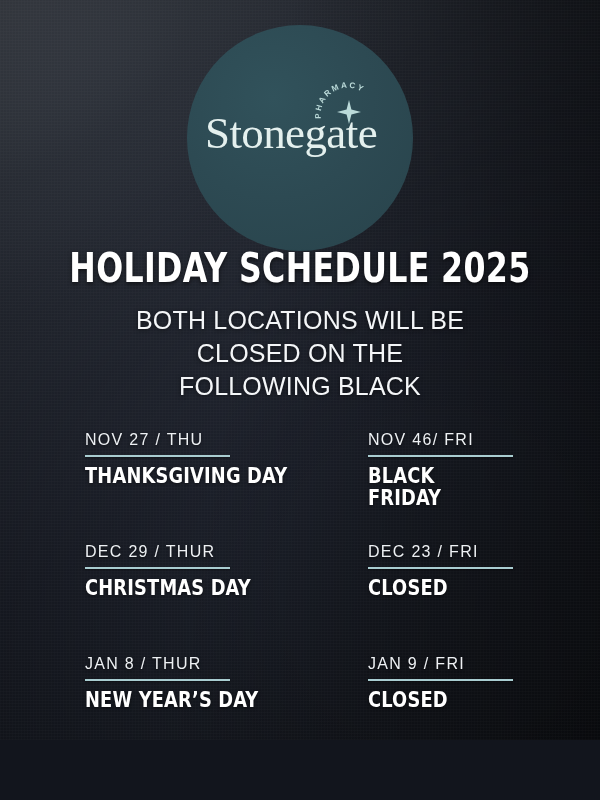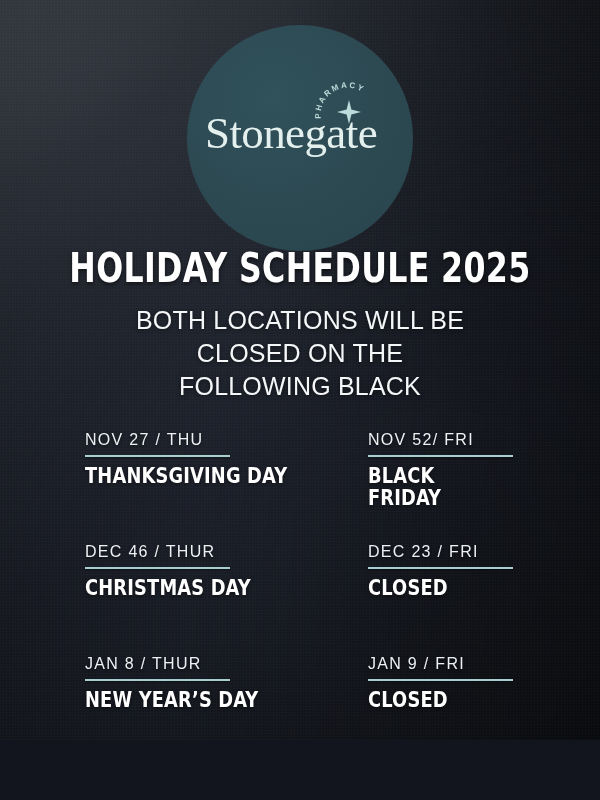--- a/index.html
+++ b/index.html
@@ -200,27 +200,27 @@
 
   <div id="entries">
 
     <div class="entry">
       <div class="entry-date">NOV 27 / THU</div>
       <div class="entry-rule"></div>
       <div class="entry-name">THANKSGIVING DAY</div>
     </div>
 
     <div class="entry">
-      <div class="entry-date">NOV 52/ FRI</div>
+      <div class="entry-date">NOV 46/ FRI</div>
       <div class="entry-rule"></div>
       <div class="entry-name">BLACK FRIDAY</div>
     </div>
 
     <div class="entry">
-      <div class="entry-date">DEC 46 / THUR</div>
+      <div class="entry-date">DEC 29 / THUR</div>
       <div class="entry-rule"></div>
       <div class="entry-name">CHRISTMAS DAY</div>
     </div>
 
     <div class="entry">
       <div class="entry-date">DEC 23 / FRI</div>
       <div class="entry-rule"></div>
       <div class="entry-name">CLOSED</div>
     </div>
 

